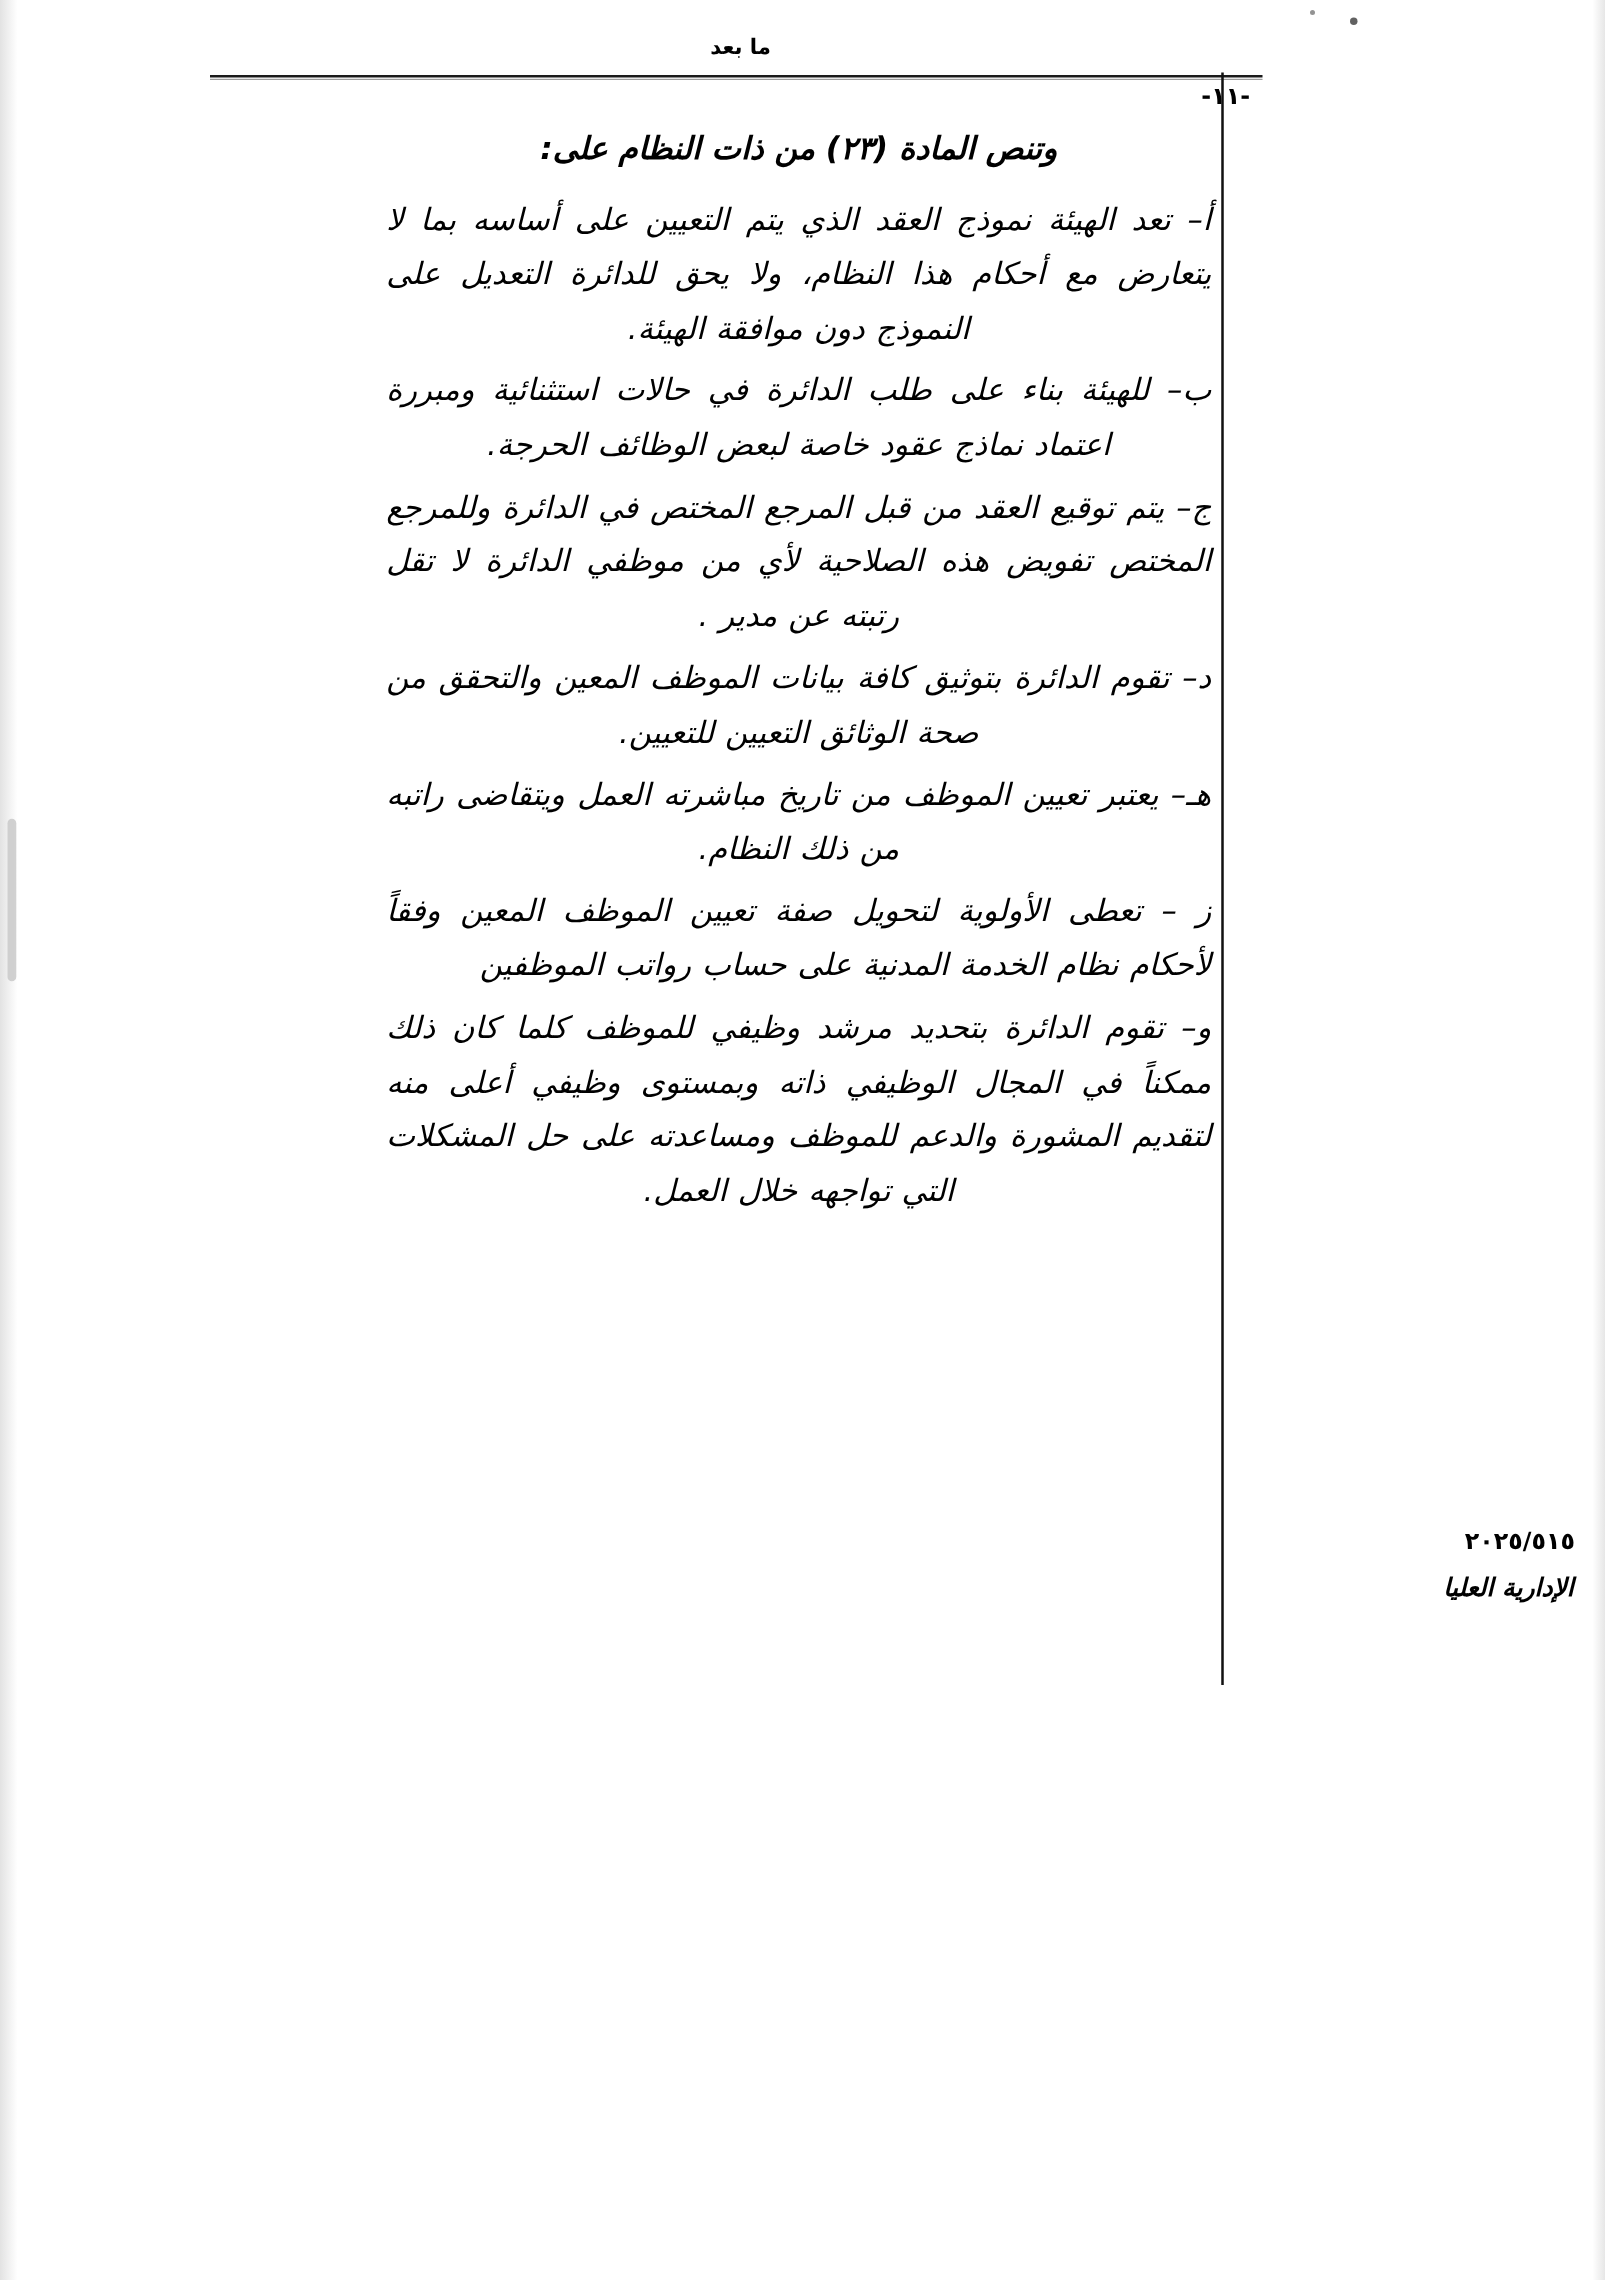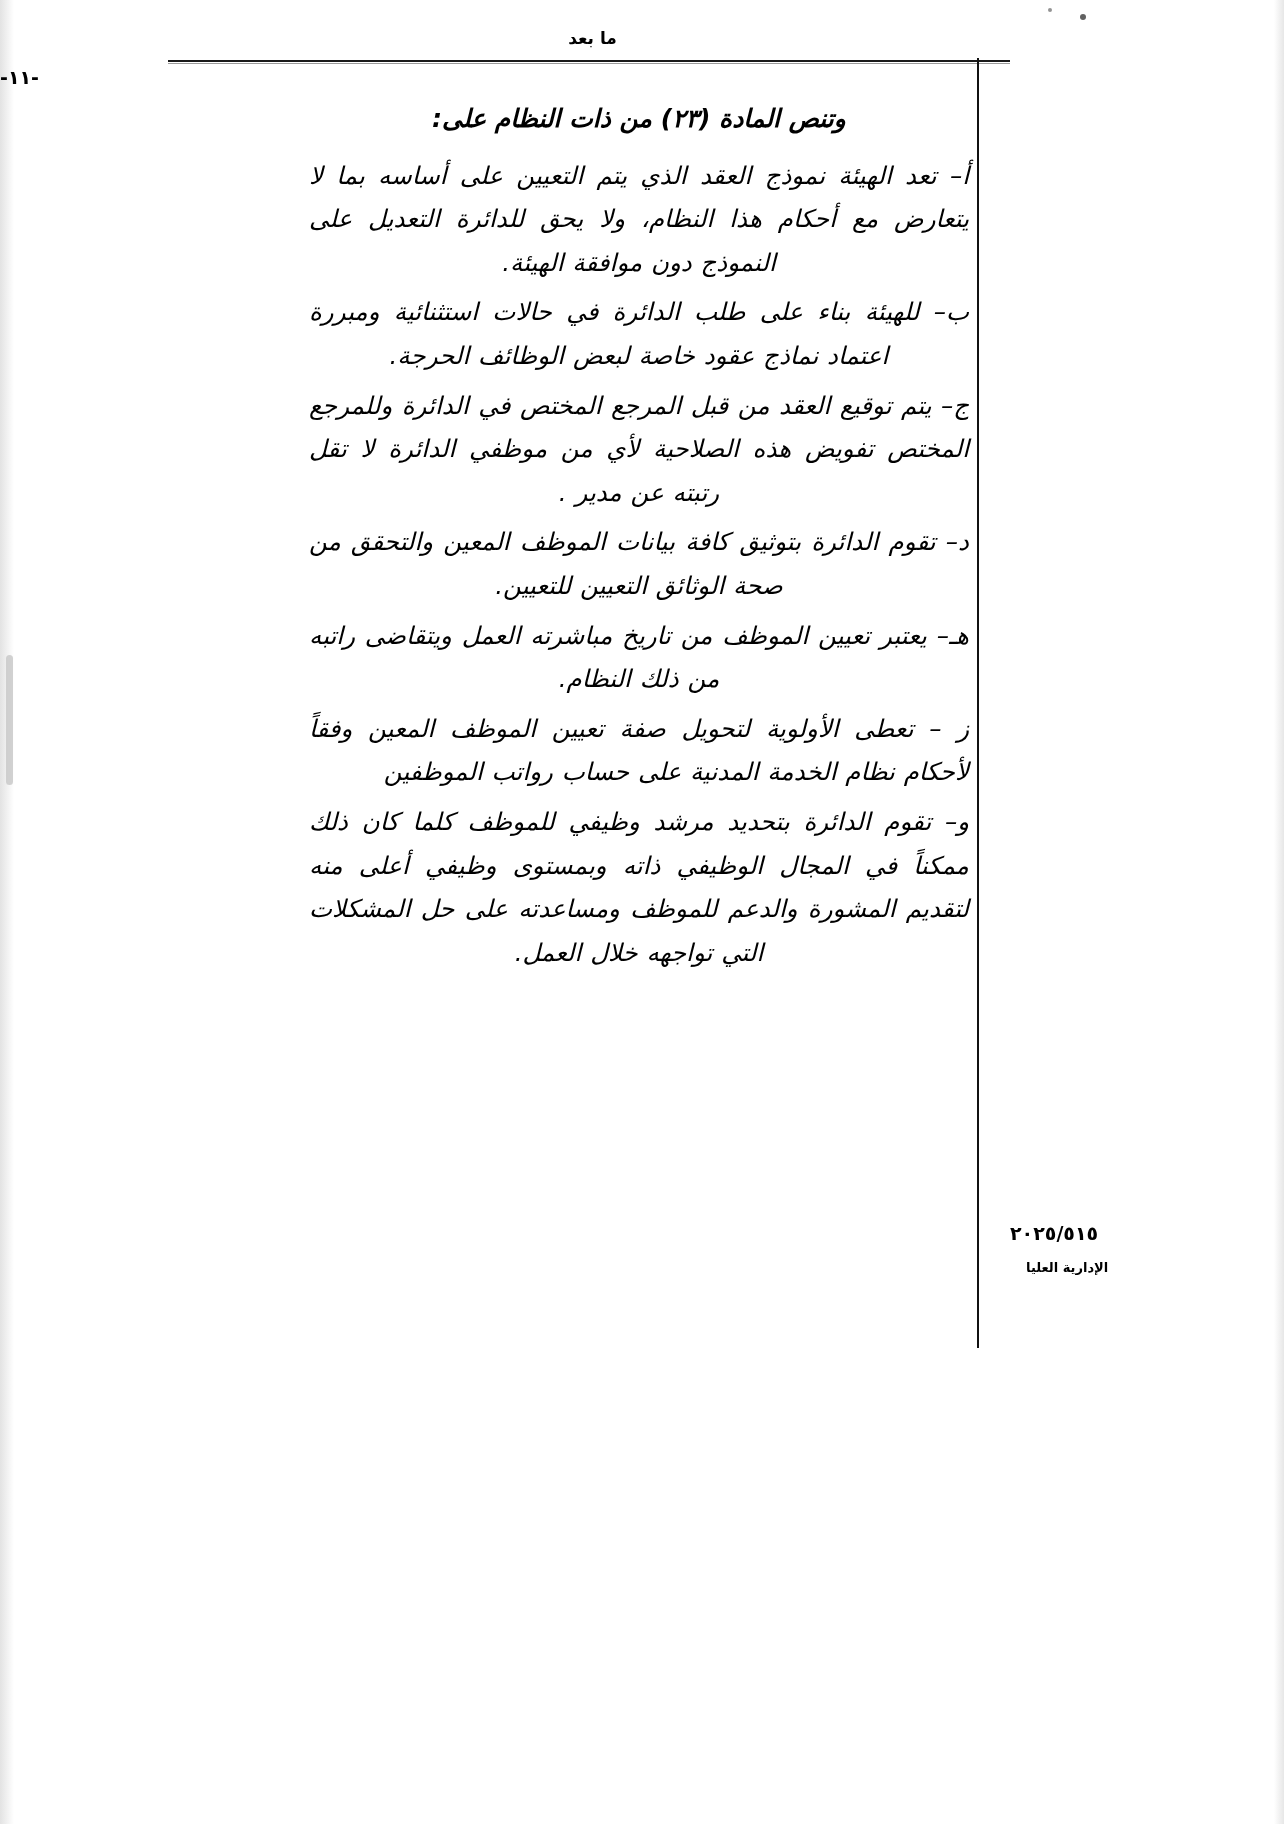--- a/index.html
+++ b/index.html
@@ -80,21 +80,21 @@
     width: 842px;
     height: 0;
     border-top: 1px solid #7a7a7a;
     opacity: .75;
   }
   .page-number {
     position: absolute;
     top: 66px;
     left: 0;
     width: 1000px;
-    text-align: left;
+    text-align: right;
     font-size: 19px;
     font-weight: 700;
     letter-spacing: 1px;
   }
 
   
   .margin-rule {
     position: absolute;
     top: 58px;
     left: 977px;
@@ -135,32 +135,33 @@
     text-align-last: right;
   }
 
   
   .footer-stamp {
     position: absolute;
     top: 1222px;
     left: 1010px;
     width: 250px;
     direction: rtl;
-    text-align: left;
+    text-align: right;
   }
   .footer-ref {
     font-size: 19px;
     font-weight: 700;
     letter-spacing: 1.5px;
     margin: 0 0 14px 0;
   }
   .footer-authority {
-    font-size: 13px;
-    font-weight: 700;
-    margin: 16px;
+    font-size: 20px;
+    font-weight: 700;
+    margin: 1px;
+    font-style: italic;
   }
 </style>
 </head>
 <body>
 
 <div class="page">
 
   <div class="scan-edge-left"></div>
   <div class="scan-edge-right"></div>
   <div class="speck speck-a"></div>

